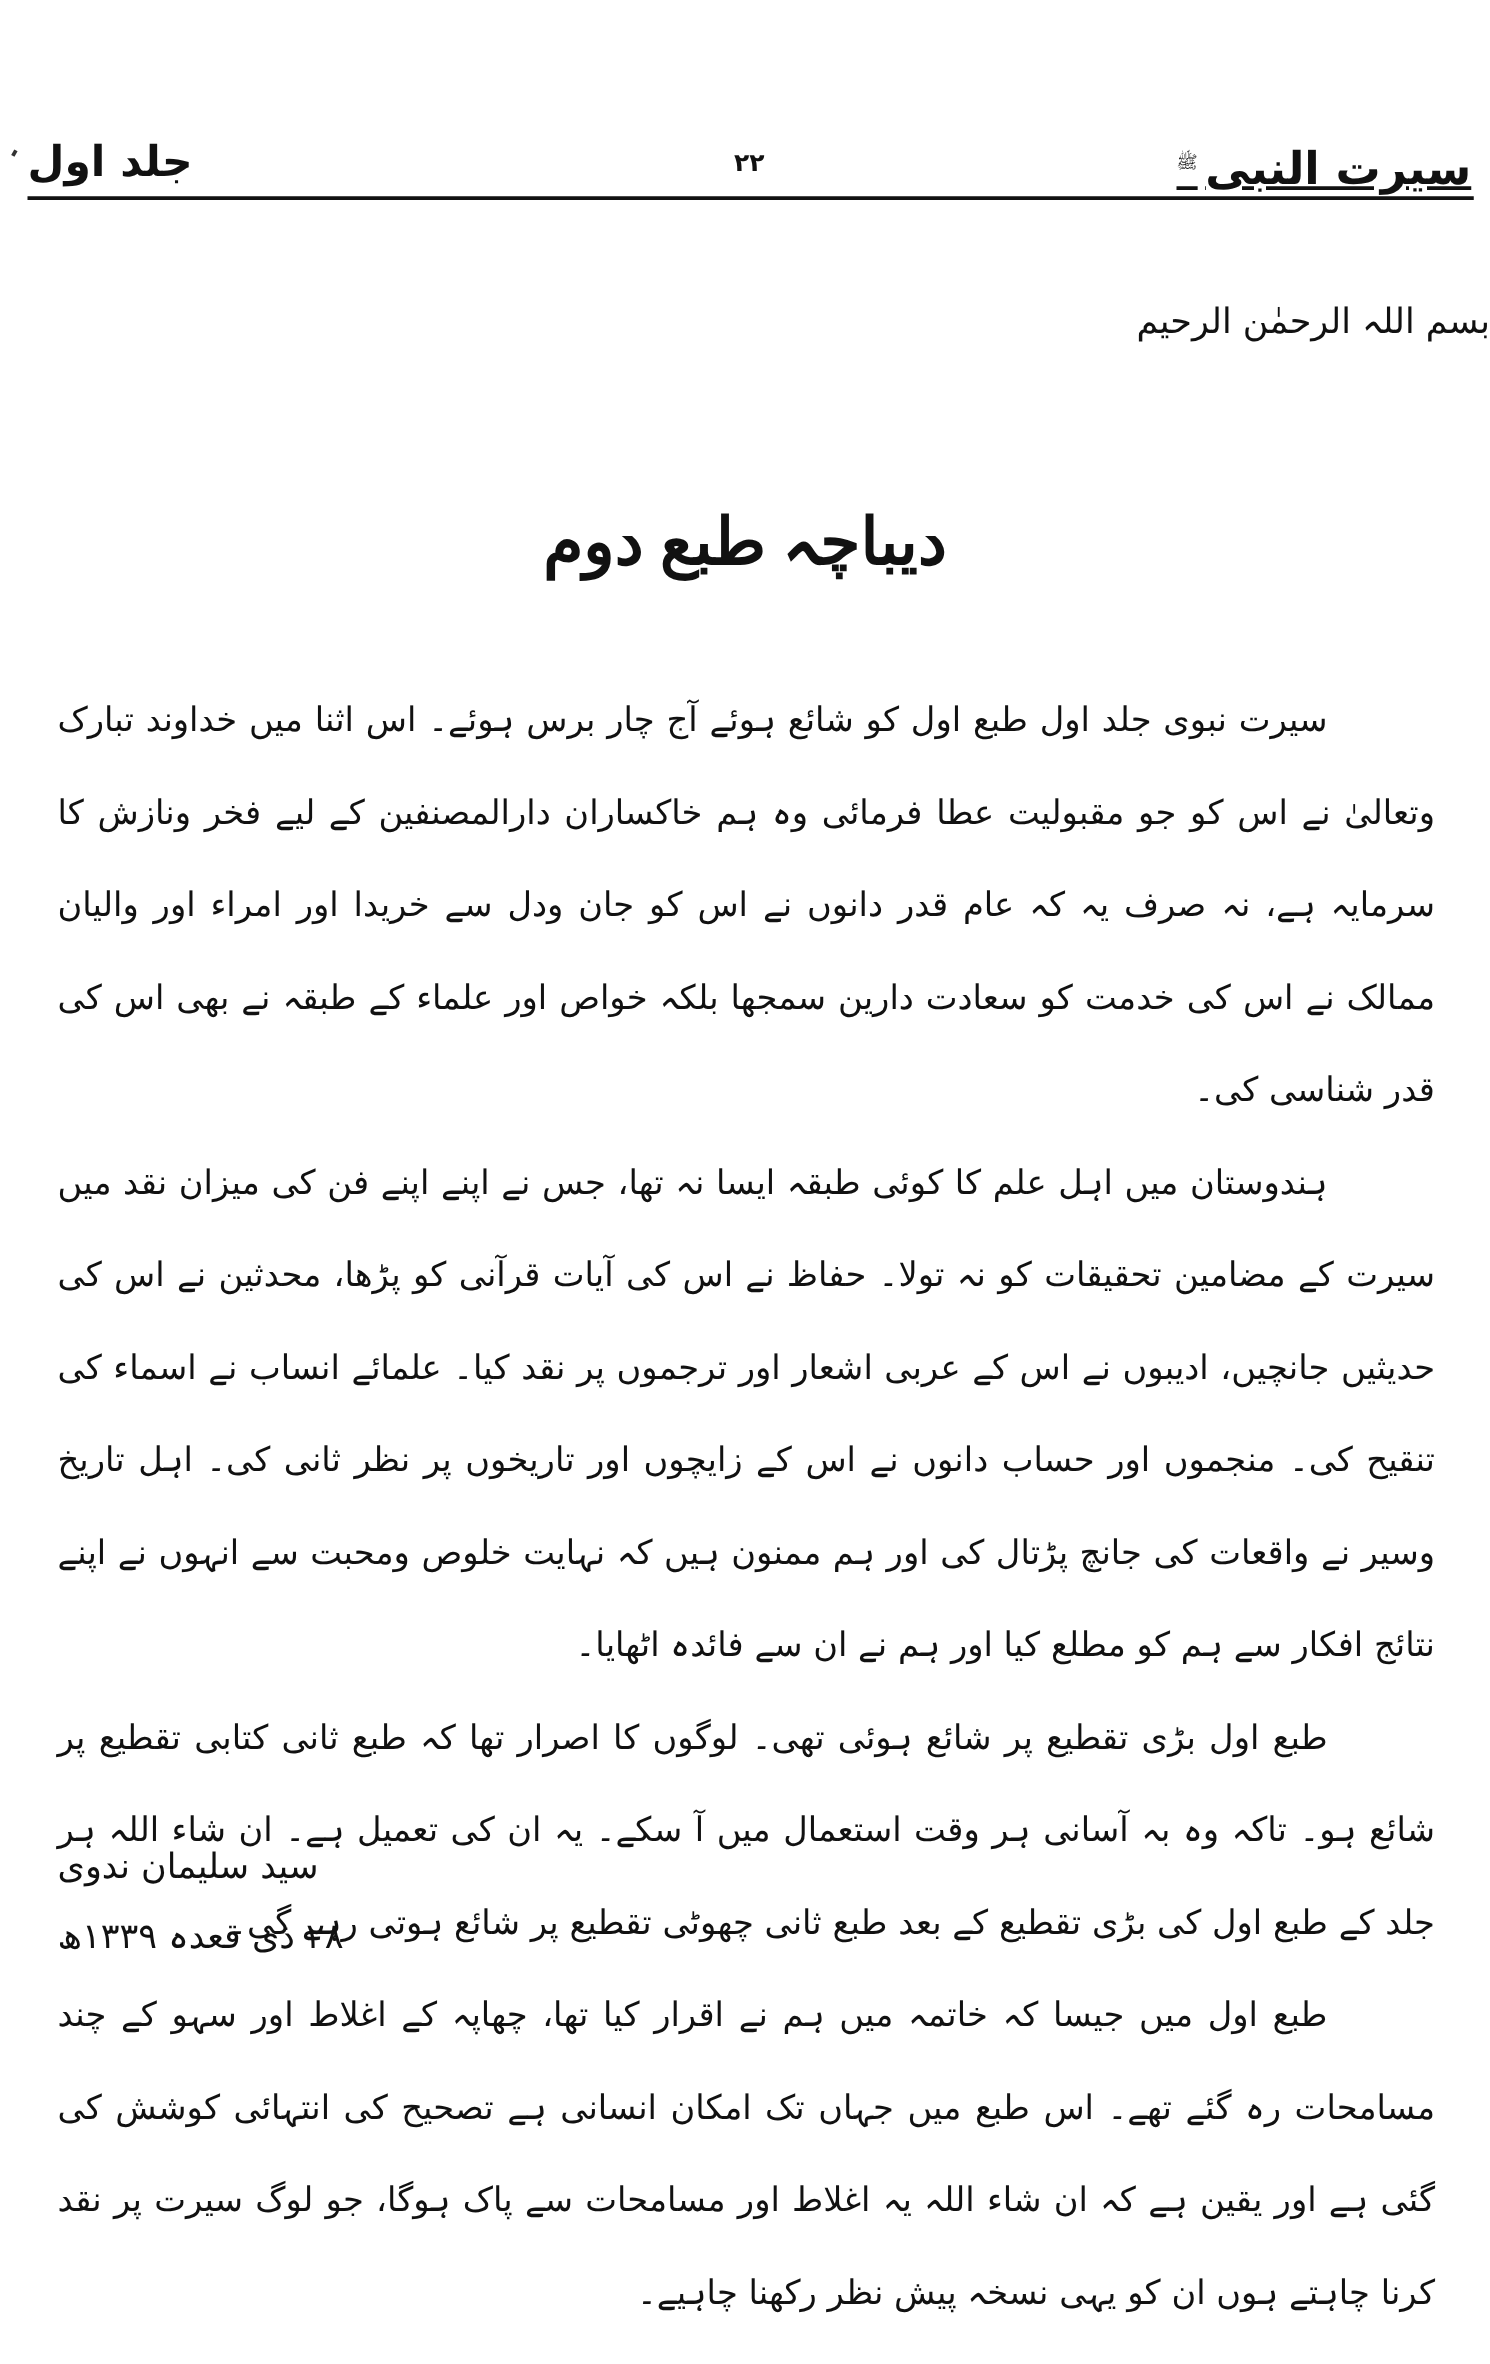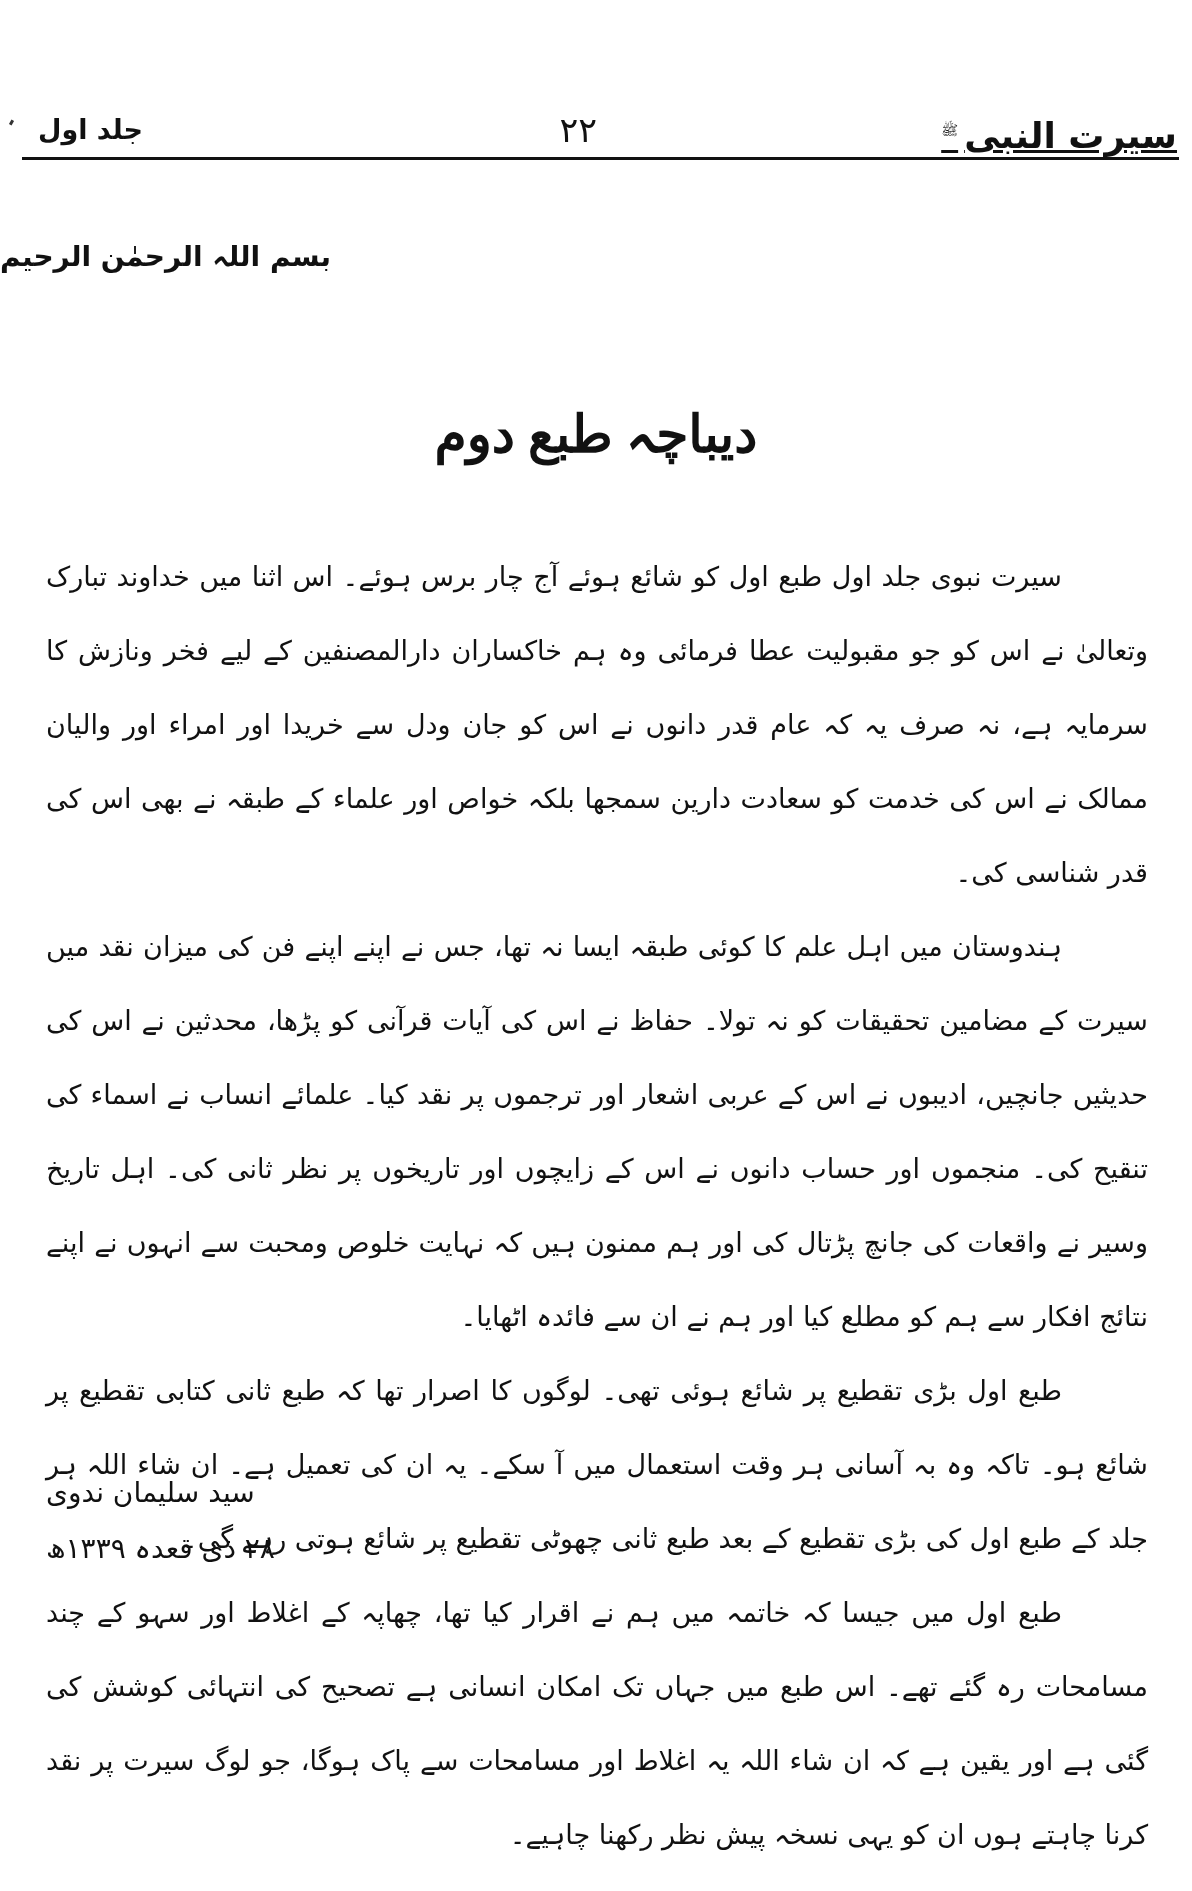--- a/index.html
+++ b/index.html
@@ -45,31 +45,31 @@
     vertical-align: super;
     margin-right: 6px;
     font-weight: normal;
   }
   .rh-page {
     position: absolute;
     left: 0;
     right: 0;
     margin: 0 auto;
     width: 80px;
-    text-align: left;
+    text-align: center;
     top: 2px;
-    font-size: 35px;
+    font-size: 20px;
     line-height: 40px;
-    font-weight: normal;
+    font-weight: bold;
   }
   .rh-volume {
     position: absolute;
-    left: 16px;
+    left: 0;
     top: 0;
-    font-size: 27px;
+    font-size: 34px;
     line-height: 44px;
     font-weight: bold;
   }
   .rh-rule {
     position: absolute;
     left: 22px;
     top: 157px;
     width: 1157px;
     height: 3px;
     background: #111111;
@@ -82,25 +82,24 @@
     height: 5px;
     background: #333;
     transform: rotate(30deg);
   }
   
   .bismillah {
     position: absolute;
     left: 0;
     width: 1192px;
     top: 232px;
-    text-align: left;
+    text-align: right;
     direction: rtl;
     font-size: 28px;
     line-height: 50px;
-    font-weight: bold;
   }
   
   .title {
     position: absolute;
     left: 0;
     width: 1192px;
     top: 395px;
     text-align: center;
     direction: rtl;
     font-size: 52px;

